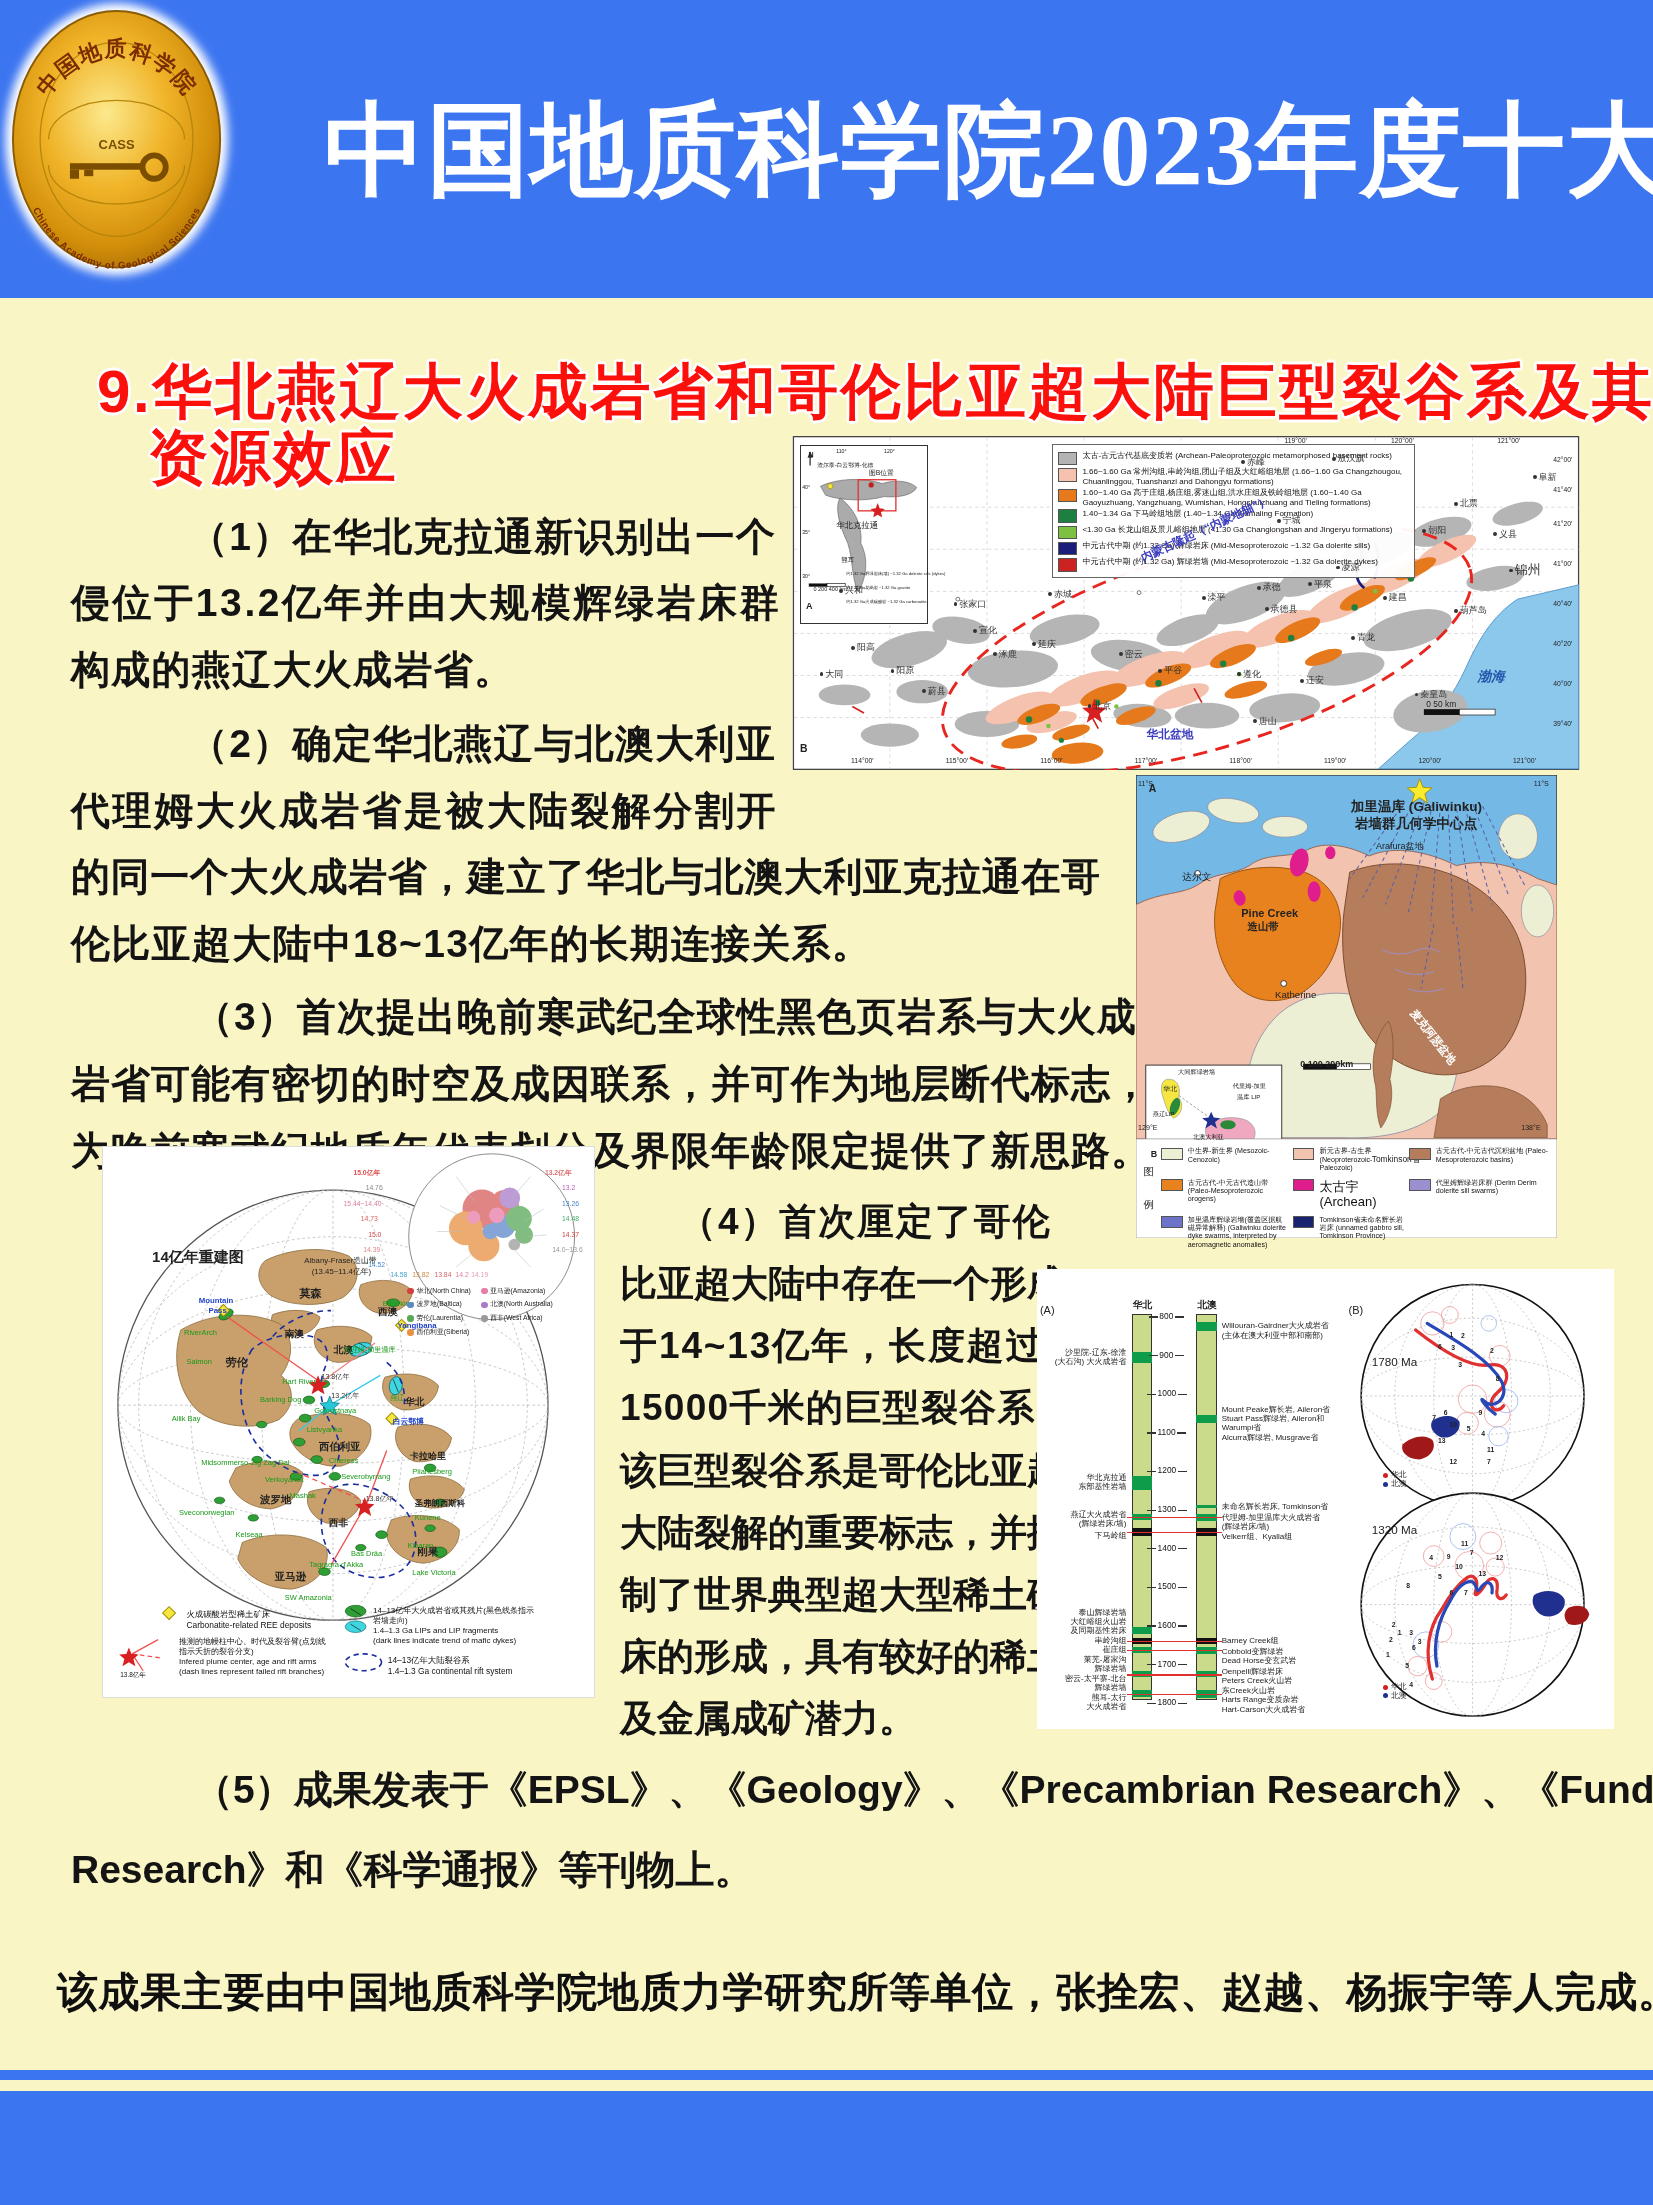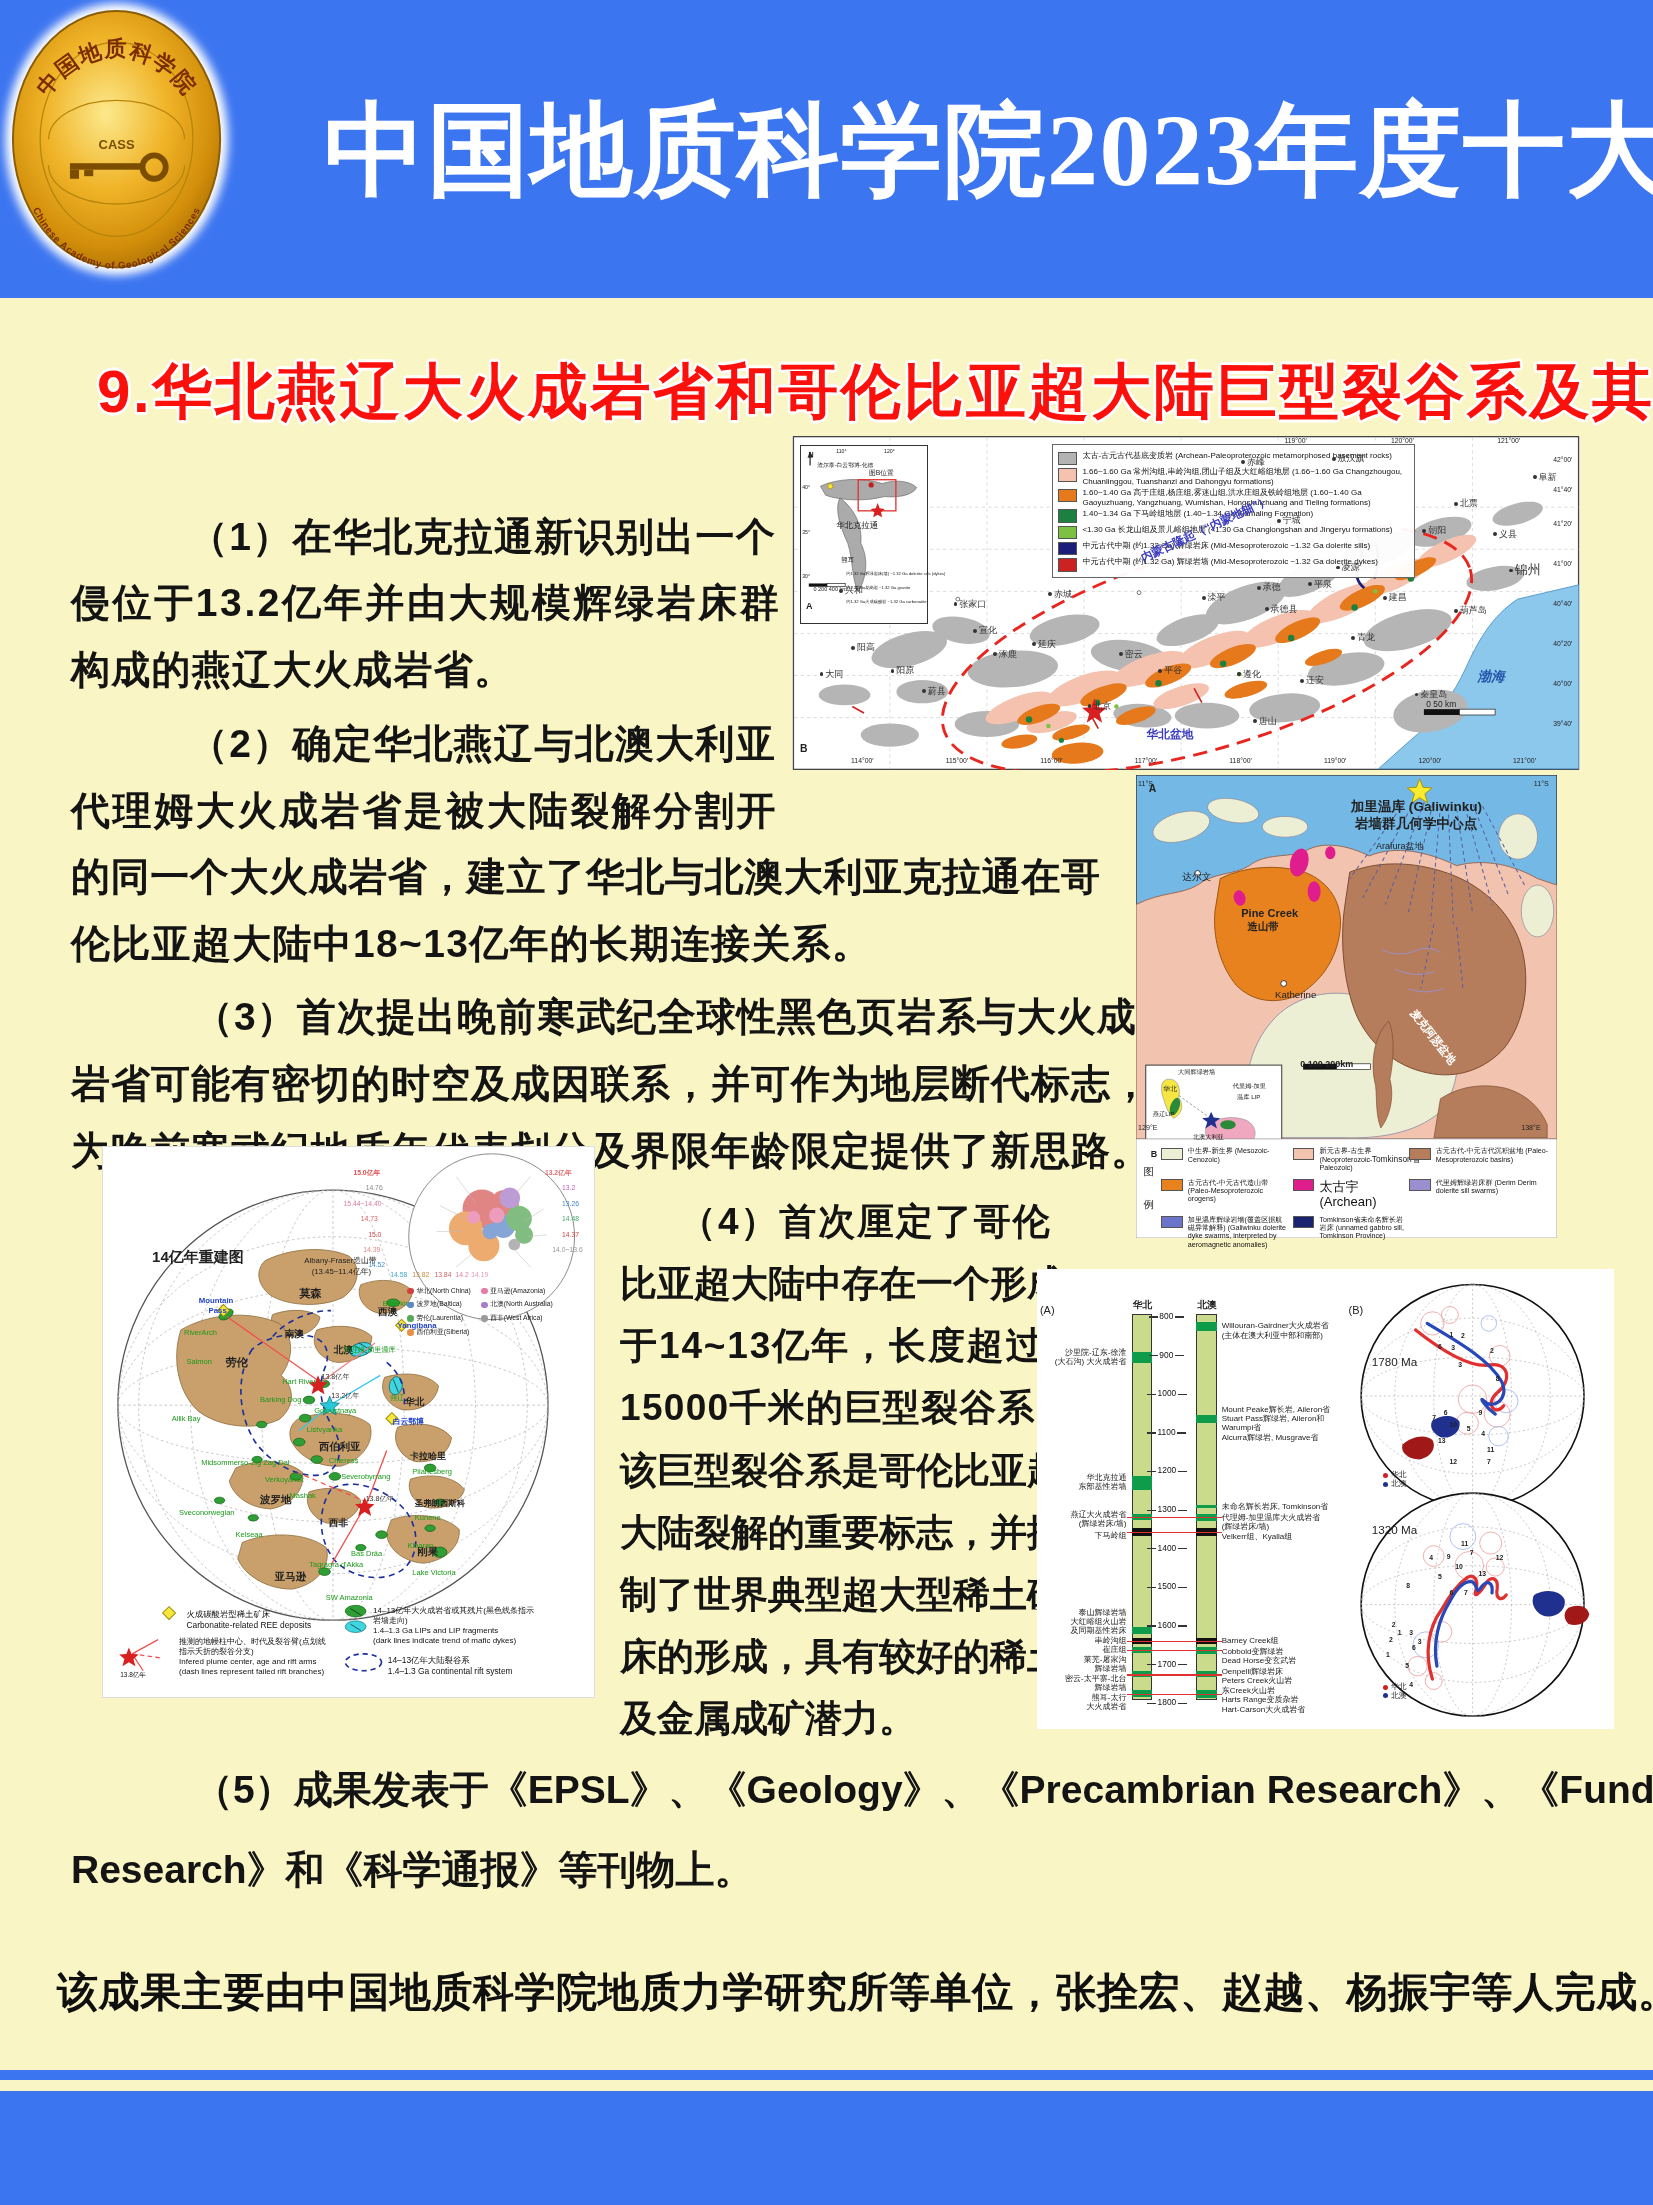--- a/index.html
+++ b/index.html
@@ -68,20 +68,21 @@
       </text>
       <text font-size="15" font-weight="bold" fill="#7B2D00" letter-spacing="1">
         <textPath href="#arcBot" startOffset="50%" text-anchor="middle">Chinese Academy of Geological Sciences</textPath>
       </text>
       <text x="180" y="230" font-size="20" font-weight="bold" fill="#7a4d00" text-anchor="middle">CASS</text>
     </svg>
     <div class="hdr-title">中国地质科学院2023年度十大科技进展</div>
   </div>
 
   <div class="h-line" style="left:97px;top:352px;">9.华北燕辽大火成岩省和哥伦比亚超大陆巨型裂谷系及其</div>
+  <div class="h-line" style="left:148px;top:418px;">资源效应</div>
 
   <div class="abs" style="left:0;top:0;width:1654px;height:2205px;">
 
   <div class="bline" style="left: 189px; top: 510px;">（1）在华北克拉通新识别出一个</div>
       <div class="bline" style="left: 71px; top: 576px; letter-spacing: 2.6px;">侵位于13.2亿年并由大规模辉绿岩床群</div>
       <div class="bline" style="left: 71px; top: 643px;">构成的燕辽大火成岩省。</div>
       <div class="bline" style="left: 189px; top: 717px;">（2）确定华北燕辽与北澳大利亚</div>
       <div class="bline" style="left: 71px; top: 784px; letter-spacing: 2.6px;">代理姆大火成岩省是被大陆裂解分割开</div>
       <div class="bline" style="left: 71px; top: 850px; letter-spacing: 0.6px;">的同一个大火成岩省，建立了华北与北澳大利亚克拉通在哥</div>
       <div class="bline" style="left: 71px; top: 917px;">伦比亚超大陆中18~13亿年的长期连接关系。</div>
@@ -607,21 +608,21 @@
         <div class="lbl" style="left: 38%; top: 62.8%; font-size: 7.5px; color: rgb(26, 154, 26);">Mashak</div>
         <div class="lbl" style="left: 63%; top: 58.3%; font-size: 7.5px; color: rgb(26, 154, 26);">Pilanesberg</div>
         <div class="lbl" style="left: 15.5%; top: 65.8%; font-size: 7.5px; color: rgb(26, 154, 26);">Sveconorwegian</div>
         <div class="lbl" style="left: 27%; top: 69.8%; font-size: 7.5px; color: rgb(26, 154, 26);">Kelseaa</div>
         <div class="lbl" style="left: 53.5%; top: 63.5%; font-size: 7.1px; color: rgb(51, 51, 51);">13.8亿年</div>
         <div class="lbl" style="left: 63.5%; top: 66.8%; font-size: 7.5px; color: rgb(26, 154, 26);">Kunene</div>
         <div class="lbl" style="left: 62%; top: 71.8%; font-size: 7.5px; color: rgb(26, 154, 26);">Kibaran</div>
         <div class="lbl" style="left: 50.5%; top: 73.3%; font-size: 7.5px; color: rgb(26, 154, 26);">Bas Drâa</div>
         <div class="lbl" style="left: 42%; top: 75.3%; font-size: 7.5px; color: rgb(26, 154, 26);">Tagragra d'Akka</div>
         <div class="lbl" style="left: 63%; top: 76.8%; font-size: 7.5px; color: rgb(26, 154, 26);">Lake Victoria</div>
-        <div class="lbl" style="left: 37%; top: 81.3%; font-size: 7.5px; color: rgb(26, 154, 26); margin-left: 41px;">SW Amazonia</div>
+        <div class="lbl" style="left: 37%; top: 81.3%; font-size: 7.5px; color: rgb(26, 154, 26);">SW Amazonia</div>
         <div class="lbl" style="left: 41%; top: 20%; font-size: 7.8px; color: rgb(34, 34, 34);">Albany-Fraser造山带</div>
         <div class="lbl" style="left: 42.5%; top: 22%; font-size: 7.8px; color: rgb(34, 34, 34);">(13.45~11.4亿年)</div>
       </div>
     <div class="abs" style="left:0;top:0;width:100%;height:100%;">
 
     <div class="lbl" style="left: 51%; top: 4%; font-size: 6.8px; color: rgb(224, 80, 80); font-weight: bold;">15.0亿年</div>
         <div class="lbl" style="left: 90%; top: 4%; font-size: 6.8px; color: rgb(224, 112, 112); font-weight: bold;">13.2亿年</div>
         <div class="lbl" style="left: 53.5%; top: 6.8%; font-size: 6.8px; color: rgb(136, 136, 136);">14.76</div>
         <div class="lbl" style="left: 93.5%; top: 6.8%; font-size: 6.8px; color: rgb(192, 96, 192);">13.2</div>
         <div class="lbl" style="left: 49%; top: 9.6%; font-size: 6.8px; color: rgb(224, 128, 160);">15.44~14.40</div>

